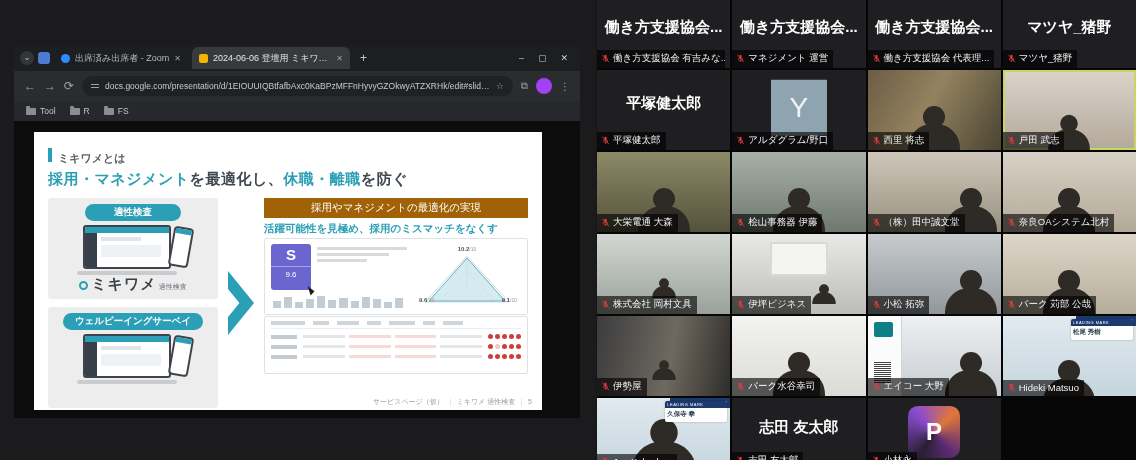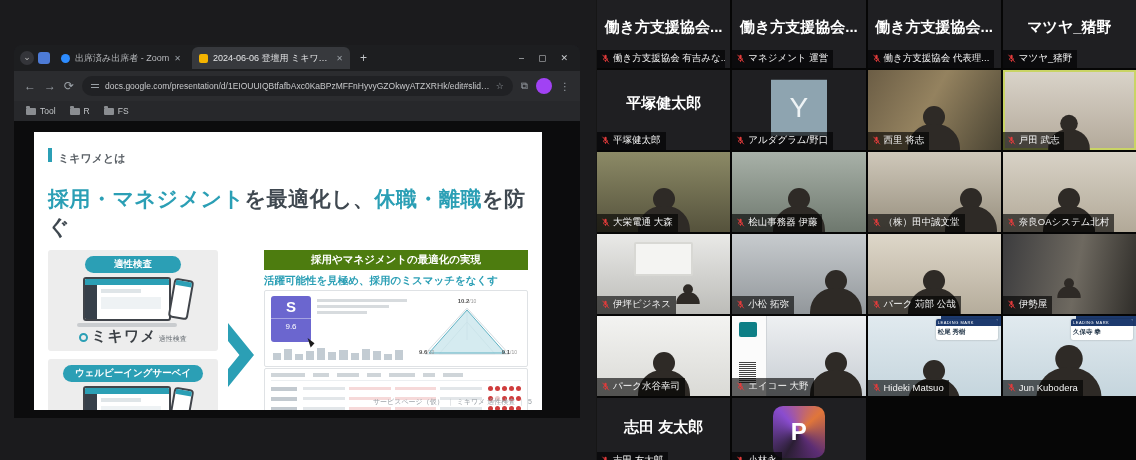--- a/index.html
+++ b/index.html
@@ -46,21 +46,21 @@
     border-radius:1px 1px 0 0; }
 
   .content { position:relative; height:297px; background:#0c0c0d; }
 
   
   .slide { position:absolute; left:20px; top:11px; width:508px; height:278px; background:#fff;
     padding:11px 14px 8px; overflow:hidden; }
   .kicker { display:flex; align-items:center; gap:6px; }
   .kicker-bar { width:4px; height:14px; background:#2b9fb5; }
   .kicker-text { font-size:11px; font-weight:bold; color:#5a6066;margin-top:8px; }
-  .headline { margin-top:19px; font-size:21px; font-weight:bold; letter-spacing:.5px; color:#3f4850; }
+  .headline { margin-top:4px; font-size:15px; font-weight:bold; letter-spacing:.5px; color:#3f4850; }
   .headline .accent { color:#2b9fb5; }
   .slide-body { display:flex; margin-top:9px; gap:6px; }
 
   .lcol { width:170px; display:flex; flex-direction:column; gap:8px; }
   .lcard { background:#ededed; border-radius:3px; height:101px; position:relative; padding-top:6px; }
   .pill { margin:0 auto; width:max-content; min-width:96px; text-align:center; background:#2b9fb5; color:#fff;
     font-size:9.5px; font-weight:bold; padding:2px 12px; border-radius:10px; position:relative; z-index:2; }
   .laptop { position:relative; width:112px; margin:4px auto 0; height:52px; }
   .lscreen { position:absolute; left:6px; top:0; width:88px; height:44px; background:#fff;
     border:2px solid #40444a; border-radius:3px; overflow:hidden; }
@@ -76,21 +76,21 @@
   .llogo .ring { display:inline-block; width:9px; height:9px; border:2px solid #2b9fb5; border-radius:50%;
     vertical-align:-1px; margin-right:3px; }
   .llogo b { font-size:15px; letter-spacing:1px; color:#3c4146; }
   .llogo small { font-size:7px; color:#6a7076; }
 
   .arrow-wrap { width:34px; display:flex; align-items:center; justify-content:center; }
   .chev { width:26px; height:64px; background:#2b9fb5;
     clip-path:polygon(0 0, 100% 50%, 0 100%, 0 72%, 44% 50%, 0 28%); }
 
   .rcol { flex:1; display:flex; flex-direction:column; }
-  .rheader { background:#4d7c0f; color:#fff; font-size:10.5px; font-weight:bold; text-align:center;
+  .rheader { background:#a16207; color:#fff; font-size:10.5px; font-weight:normal; text-align:center;
     padding:3px 16px; }
   .rsub { color:#2b9fb5; font-size:10.5px; font-weight:bold; margin:4px 0 2px; }
   .shot { background:#fff; border:1px solid #dfe2e5; border-radius:2px; position:relative; overflow:hidden; }
   .shot1 { height:77px; display:flex; padding:5px 6px; gap:6px; }
   .s1-left { flex:1; position:relative; }
   .rank-card { position:absolute; left:0; top:0; width:40px; height:46px; background:#6b66cf; border-radius:3px;
     color:#fff; text-align:center; }
   .rank-card .rk { font-size:15px; font-weight:bold; line-height:22px; border-bottom:1px solid rgba(255,255,255,.4); }
   .rank-card .sc { font-size:8px; line-height:16px; }
   .s1-lines { position:absolute; left:46px; top:3px; right:0; }
@@ -546,20 +546,34 @@
         </div>
         <div class="name-bar">
           <svg viewBox="0 0 24 24" width="9" height="9">
             <path fill="#e23b3b" d="M12 14a3 3 0 0 0 3-3V5a3 3 0 0 0-6 0v6a3 3 0 0 0 3 3z"></path>
             <path fill="#e23b3b" d="M17 11a5 5 0 0 1-10 0H5a7 7 0 0 0 6 6.92V21h2v-3.08A7 7 0 0 0 19 11h-2z"></path>
             <line x1="4" y1="2" x2="21" y2="22" stroke="#e23b3b" stroke-width="2.4"></line>
           </svg>
           <span>奈良OAシステム北村</span>
         </div>
       </div>
+      <div class="tile bg-meeting">
+        <div class="sil" style="left:50%;bottom:20%;transform:translateX(-50%) scale(.45);transform-origin:bottom;">
+          <div class="head"></div>
+          <div class="bod"></div>
+        </div>
+        <div class="name-bar">
+          <svg viewBox="0 0 24 24" width="9" height="9">
+            <path fill="#e23b3b" d="M12 14a3 3 0 0 0 3-3V5a3 3 0 0 0-6 0v6a3 3 0 0 0 3 3z"></path>
+            <path fill="#e23b3b" d="M17 11a5 5 0 0 1-10 0H5a7 7 0 0 0 6 6.92V21h2v-3.08A7 7 0 0 0 19 11h-2z"></path>
+            <line x1="4" y1="2" x2="21" y2="22" stroke="#e23b3b" stroke-width="2.4"></line>
+          </svg>
+          <span>株式会社 岡村文具</span>
+        </div>
+      </div>
       <div class="tile bg-whiteroom">
         <div class="feat-whiteboard"></div>
         <div class="sil" style="right:12%;bottom:12%;transform:scale(.45);transform-origin:bottom;">
           <div class="head"></div>
           <div class="bod"></div>
         </div>
         <div class="name-bar">
           <svg viewBox="0 0 24 24" width="9" height="9">
             <path fill="#e23b3b" d="M12 14a3 3 0 0 0 3-3V5a3 3 0 0 0-6 0v6a3 3 0 0 0 3 3z"></path>
             <path fill="#e23b3b" d="M17 11a5 5 0 0 1-10 0H5a7 7 0 0 0 6 6.92V21h2v-3.08A7 7 0 0 0 19 11h-2z"></path>

